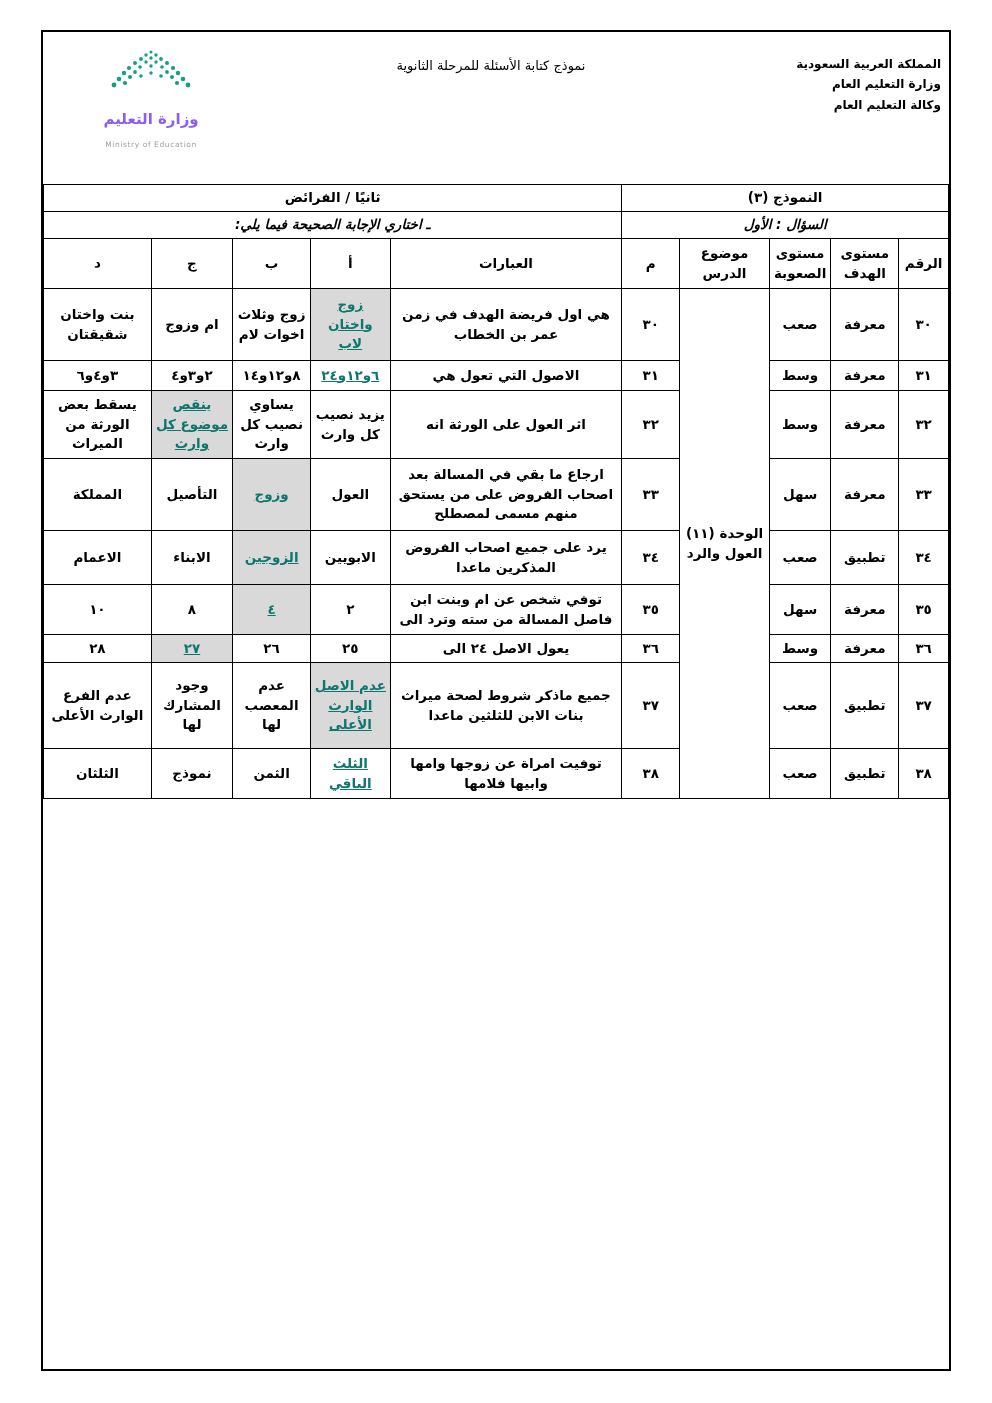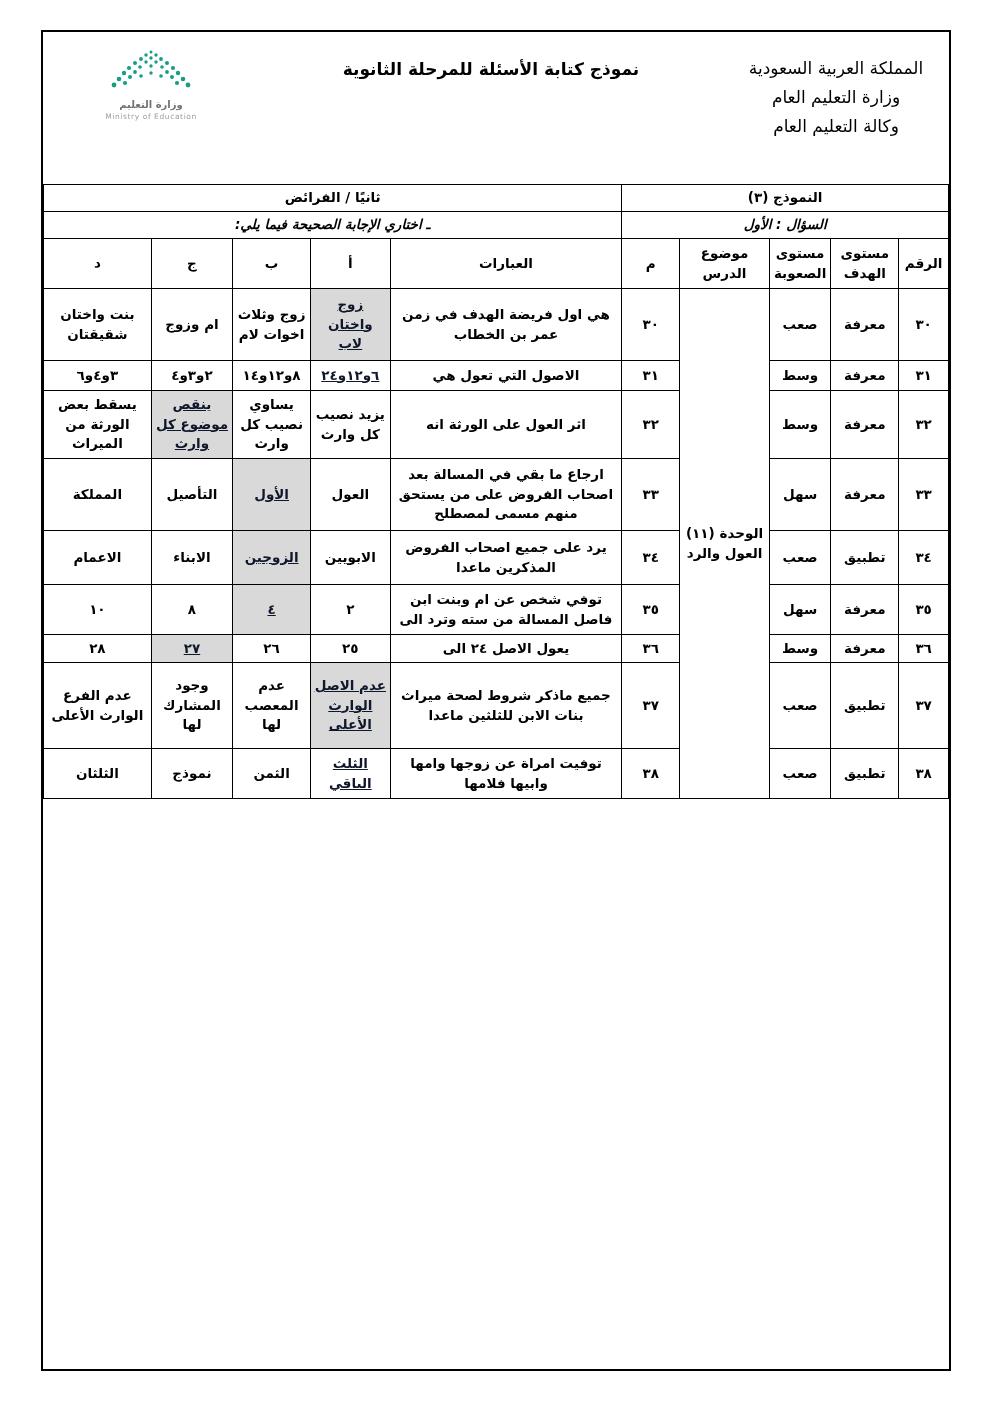--- a/index.html
+++ b/index.html
@@ -15,50 +15,50 @@
     position: absolute; top: 30px; right: 41px;
     width: 910px; height: 1341px;
     border: 2px solid #000;
     background: #fff;
   }
   .header {
     display: flex; flex-direction: row; align-items: flex-start;
     height: 152px; padding: 14px 8px 0 8px;
   }
   .ministry-block {
-    width: 210px; text-align: center;
-    font-weight: normal; font-size: 17px; line-height: 1.7;
+    width: 210px; 
+    font-weight: bold; font-size: 12px; line-height: 1.7;
     padding-top: 8px;
   }
   .title-block {
     flex: 1; text-align: center;
-    font-weight: bold; font-size: 17px; line-height: 1.8;
+    font-weight: normal; font-size: 13px; line-height: 1.8;
     padding-top: 8px;
   }
   .logo-block {
     width: 200px; display: flex; flex-direction: column; align-items: center;
     padding-top: 2px;
   }
-  .logo-arabic { color: #737373; font-weight: bold; font-size: 10px; margin-top: 5px; }
-  .logo-english { color: #9aa0a6; font-size: 7.5px; letter-spacing: 0.6px; margin-top: 2px; }
+  .logo-arabic { color: #8b5cf6; font-weight: bold; font-size: 15px; margin-top: 16px; }
+  .logo-english { color: #9aa0a6; font-size: 7.5px; letter-spacing: 0.6px; margin-top: 12px; }
 
   table.main {
     width: 100%; border-collapse: collapse; table-layout: fixed;
   }
   table.main td {
     border: 1px solid #000;
     text-align: center; vertical-align: middle;
     font-weight: bold; font-size: 13.5px;
     padding: 2px 3px;
     line-height: 1.45;
     word-wrap: break-word;
   }
   td.right-align { text-align: right; padding-right: 8px; font-style: italic; }
   td.statement { font-size: 13px; }
-  .correct { color: #0f172a; text-decoration: underline; }
+  .correct { color: #0f766e; text-decoration: underline; }
   .hl { background: #d9d9d9; }
 </style>
 </head>
 <body>
 
 <div class="frame">
 
   <div class="header">
     <div class="ministry-block">
       <div>المملكة العربية السعودية</div>
@@ -182,21 +182,21 @@
         <td>يسقط بعض الورثة من الميراث</td>
       </tr>
 
       <tr style="height:72px">
         <td>٣٣</td>
         <td>معرفة</td>
         <td>سهل</td>
         <td>٣٣</td>
         <td class="statement">ارجاع ما بقي في المسالة بعد اصحاب الفروض على من يستحق منهم مسمى لمصطلح</td>
         <td>العول</td>
-        <td class="correct hl">الأول</td>
+        <td class="correct hl">وزوج</td>
         <td>التأصيل</td>
         <td>المملكة</td>
       </tr>
 
       <tr style="height:54px">
         <td>٣٤</td>
         <td>تطبيق</td>
         <td>صعب</td>
         <td>٣٤</td>
         <td class="statement">يرد على جميع اصحاب الفروض المذكرين ماعدا</td>

